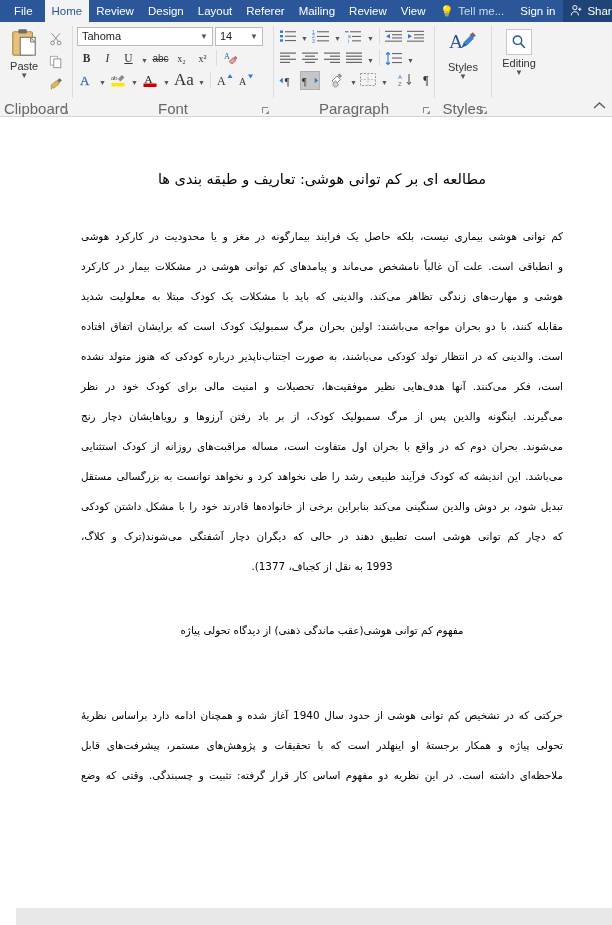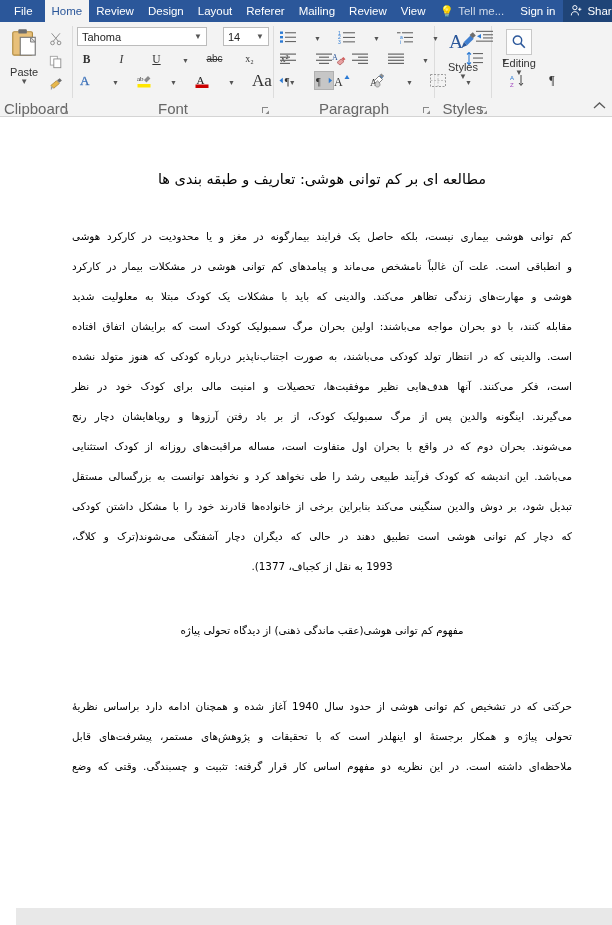--- a/index.html
+++ b/index.html
@@ -97,34 +97,34 @@
   .dlg svg { display:block; }
 
   
   .g-clipboard { width: 72px; }
   .clipboard-inner { display: flex; width: 100%; }
   .paste-btn {
     width: 44px;
     display: flex; flex-direction: column; align-items: center;
     padding-top: 2px;
   }
-  .paste-label { font-size: 11px; color: #333; margin-top: 7px; }
+  .paste-label { font-size: 11px; color: #333; margin-top: 1px; }
   .paste-caret { font-size: 8px; color: #555; line-height: 7px; }
   .clip-small {
     width: 26px;
     display: flex; flex-direction: column; align-items: center;
     justify-content: space-around;
     padding: 3px 0 6px;
   }
   .clip-small .ic { height: 18px; display:flex; align-items:center; }
 
   
   .g-font { width: 200px; }
   .font-rows { display: flex; flex-direction: column; width: 100%; gap: 2px; padding-top: 1px; }
-  .frow { display: flex; align-items: flex-end; height: 20px; gap: 16px; }
+  .frow { display: flex; align-items: center; height: 20px; gap: 2px; }
   .combo {
     height: 19px;
     background: #ffffff;
     border: 1px solid #bcbcbc;
     display: flex; align-items: center;
     padding: 0 2px 0 4px;
     font-size: 11px;
     color: #222;
   }
   .combo .val { flex: 1; white-space: nowrap; overflow: hidden; }
@@ -200,21 +200,21 @@
     font-size: 14.5px;
     line-height: 1.6;
     margin: 0 0 30px 0;
     white-space: nowrap;
   }
   .doc-para {
     text-align: justify;
     text-align-last: justify;
     font-size: 10.4px;
     line-height: 30px;
-    margin: 0;
+    margin: 9px;
   }
   .doc-para .ln {
     display: block;
     text-align: justify;
     text-align-last: justify;
     white-space: nowrap;
   }
   .doc-para .ln.center { text-align-last: center; text-align: center; }
   .doc-heading {
     text-align: center;

